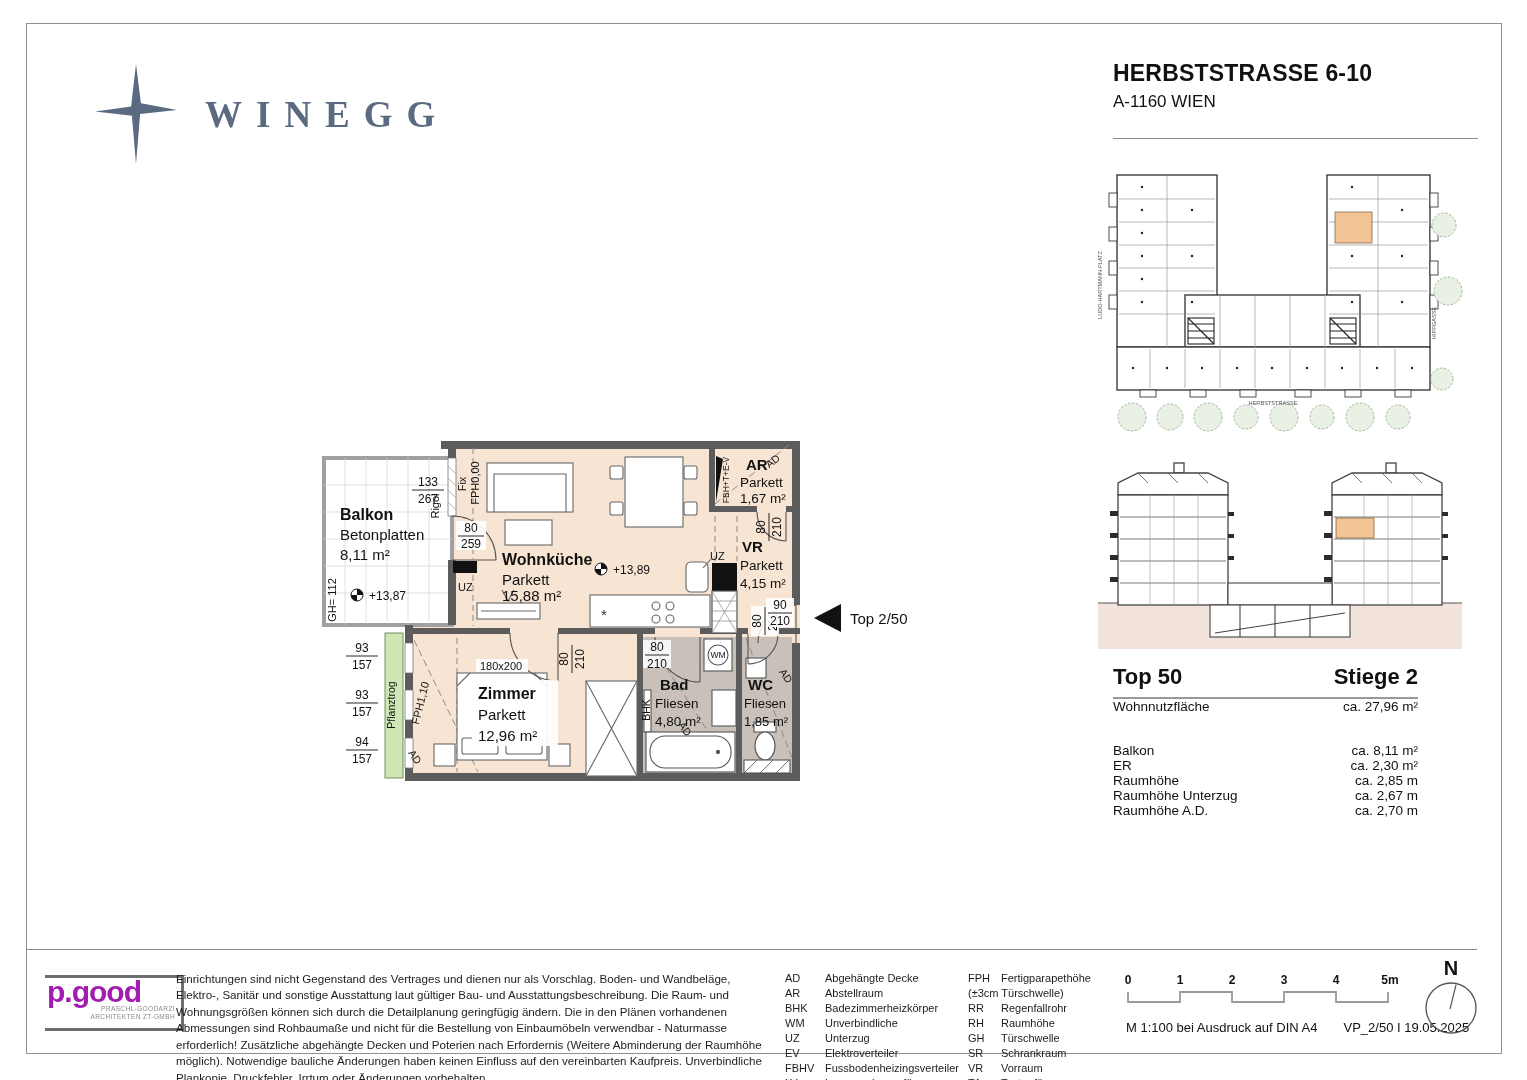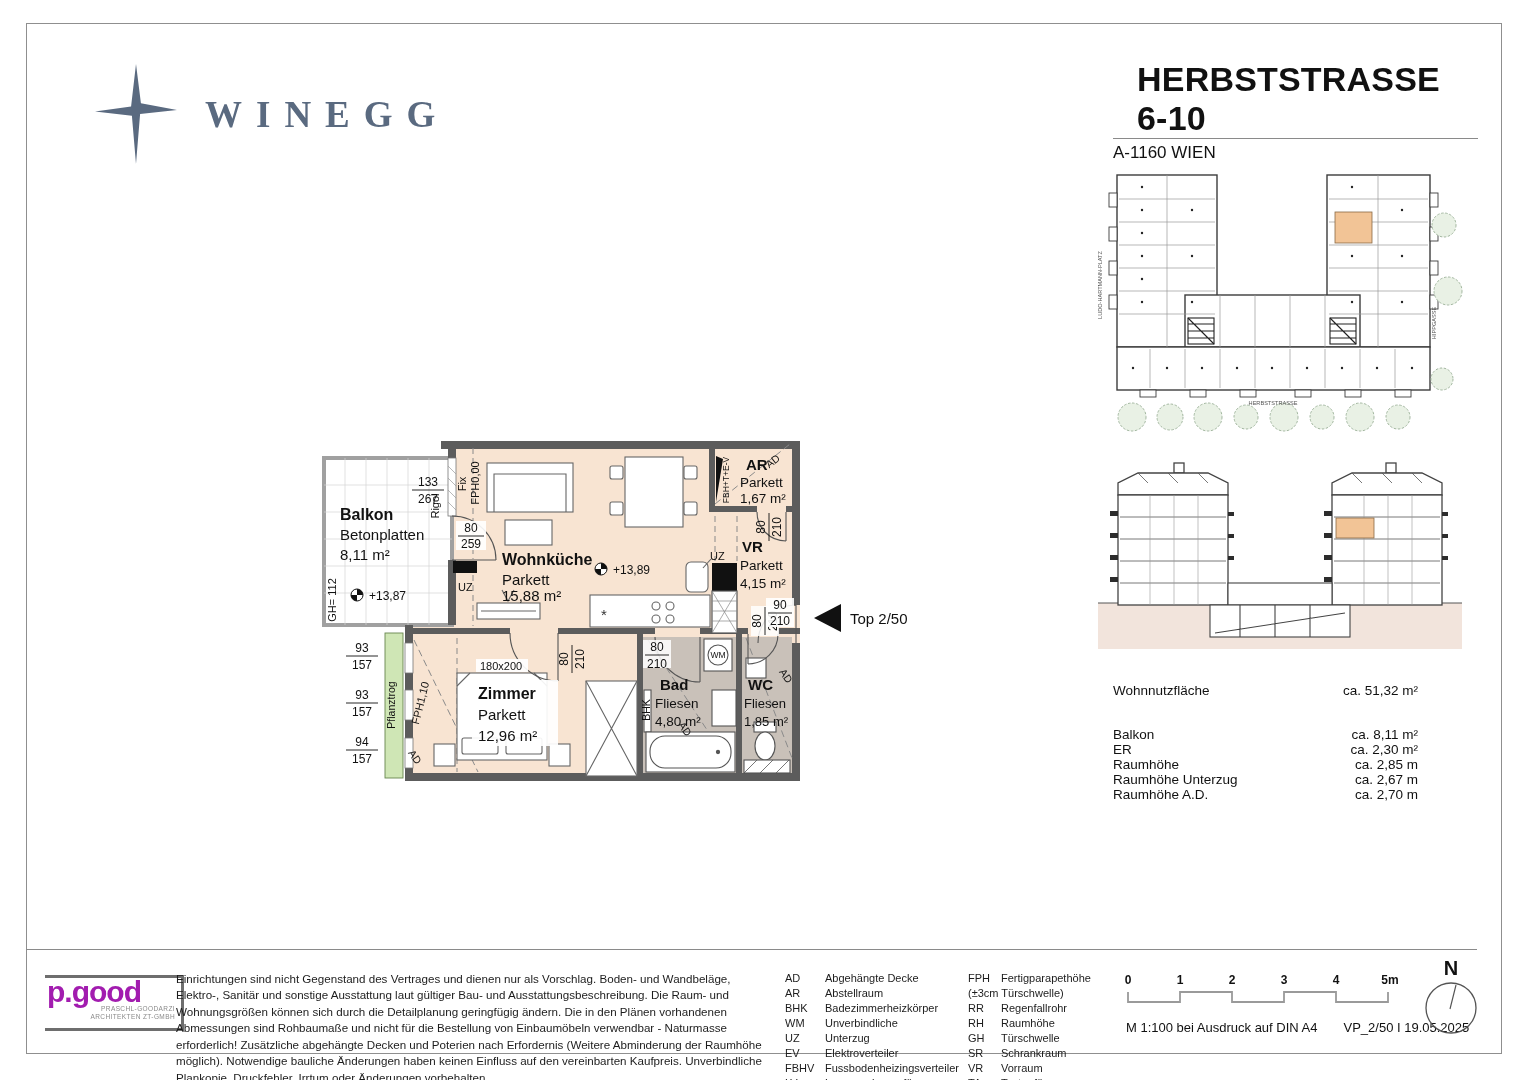--- a/index.html
+++ b/index.html
@@ -6,34 +6,34 @@
   .page{position:relative;width:1527px;height:1080px;background:#fff;overflow:hidden;
         font-family:"Liberation Sans",sans-serif;color:#111;}
   .page-border{position:absolute;left:26px;top:23px;width:1474px;height:1029px;
         border:1.2px solid #8f8f8f;pointer-events:none;}
   
   .logo{position:absolute;left:95px;top:62px;display:flex;align-items:center;}
   .logo-star{width:82px;height:104px;}
   .logo-text{font-family:"Liberation Serif",serif;font-size:37px;font-weight:600;
         color:#5a6a80;letter-spacing:14px;margin-left:28px;}
   .title-block{position:absolute;left:1113px;top:60px;width:366px;}
-  .title-main{font-size:34px;font-weight:bold;letter-spacing:.2px;margin-left:24px;}
+  .title-main{font-size:23px;font-weight:bold;letter-spacing:.2px;}
   .title-sub{font-size:17px;margin-top:5px;}
   .title-rule{position:absolute;left:1113px;top:138px;width:365px;border-top:1.6px solid #8a8a8a;}
   
   .siteplan{position:absolute;left:1090px;top:163px;}
   .section{position:absolute;left:1090px;top:455px;}
   .floorplan{position:absolute;left:310px;top:428px;}
   
   .info{position:absolute;left:1113px;top:664px;width:305px;font-size:13.5px;}
   .info-head{display:flex;justify-content:space-between;font-size:22px;font-weight:bold;
         padding-bottom:7px;border-bottom:2px solid #999;}
   .info-floor{display:flex;justify-content:space-between;font-size:19px;margin-top:9px;}
   .info-row{display:flex;justify-content:space-between;}
-  .info-row.first{margin-top:19px;gap:16px;}
+  .info-row.first{gap:16px;}
   .info-row.gap{margin-top:29px;}
   
   .footer-rule{position:absolute;left:26px;top:949px;width:1451px;border-top:1.5px solid #8a8a8a;}
   .pgood{position:absolute;left:45px;top:975px;width:128px;height:48px;
         border:3px solid #6e6e6e;border-left:none;padding:1px 6px 1px 2px;}
   .pgood-big{font-size:30px;font-weight:bold;color:#a21caf;letter-spacing:-1px;line-height:26px;display:block;}
   .pgood-sub{font-size:6.5px;color:#8a8a8a;letter-spacing:.4px;text-align:right;display:block;line-height:8px;}
   .legal{position:absolute;left:176px;top:971px;width:600px;font-size:11.6px;line-height:1.42;color:#1c1c1c;}
   .legend{position:absolute;top:971px;font-size:11px;line-height:1.36;color:#1c1c1c;}
   .legend.c1{left:785px;width:180px;}
@@ -471,23 +471,27 @@
     <text x="408" y="230" text-anchor="middle" font-size="8.5" fill="#111">WM</text>
     <text transform="translate(419,52) rotate(-90)" text-anchor="middle" font-size="8.5" fill="#111">FBH+T+E-V</text>
 
     <g>
       <polygon points="504,190 531,176 531,204" fill="#111"></polygon>
       <text x="540" y="196" font-size="15" fill="#111">Top 2/50</text>
     </g>
   </svg>
 
   <div class="info">
+    <div class="info-head">
+      <span>Top 50</span>
+      <span>Stiege 2</span>
+    </div>
     <div class="info-row first">
       <span>Wohnnutzfläche</span>
-      <span>ca. 51,32 m²</span>
+      <span>ca. 27,96 m²</span>
     </div>
     <div class="info-row gap">
       <span>Balkon</span>
       <span>ca.  8,11 m²</span>
     </div>
     <div class="info-row">
       <span>ER</span>
       <span>ca.  2,30 m²</span>
     </div>
     <div class="info-row">

